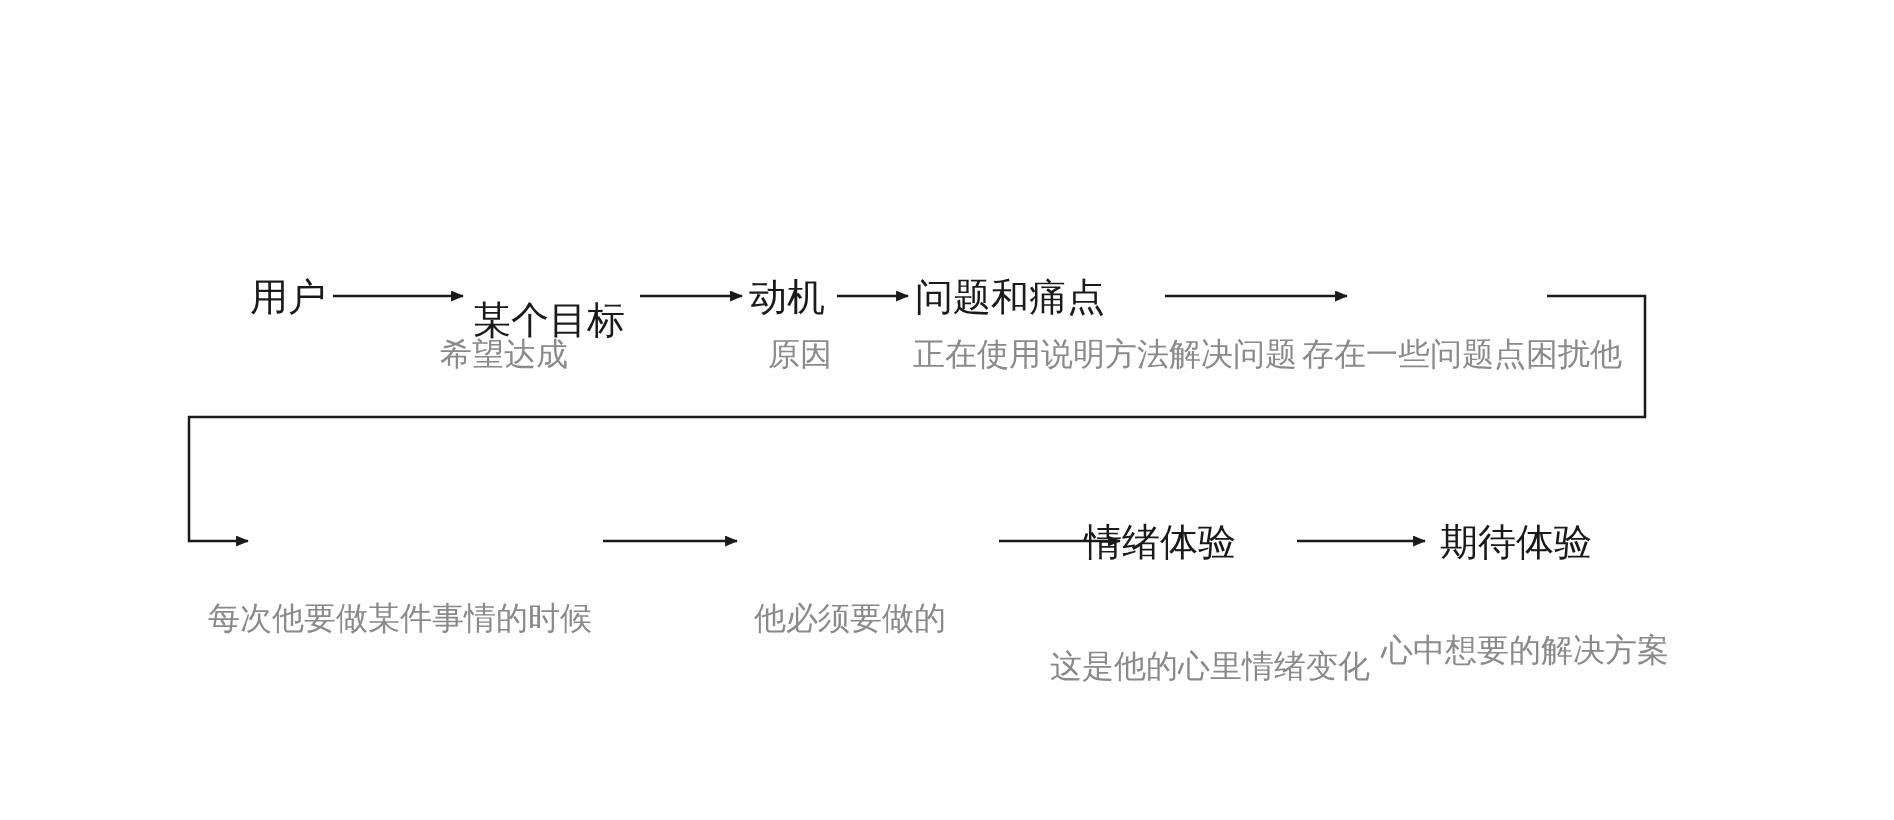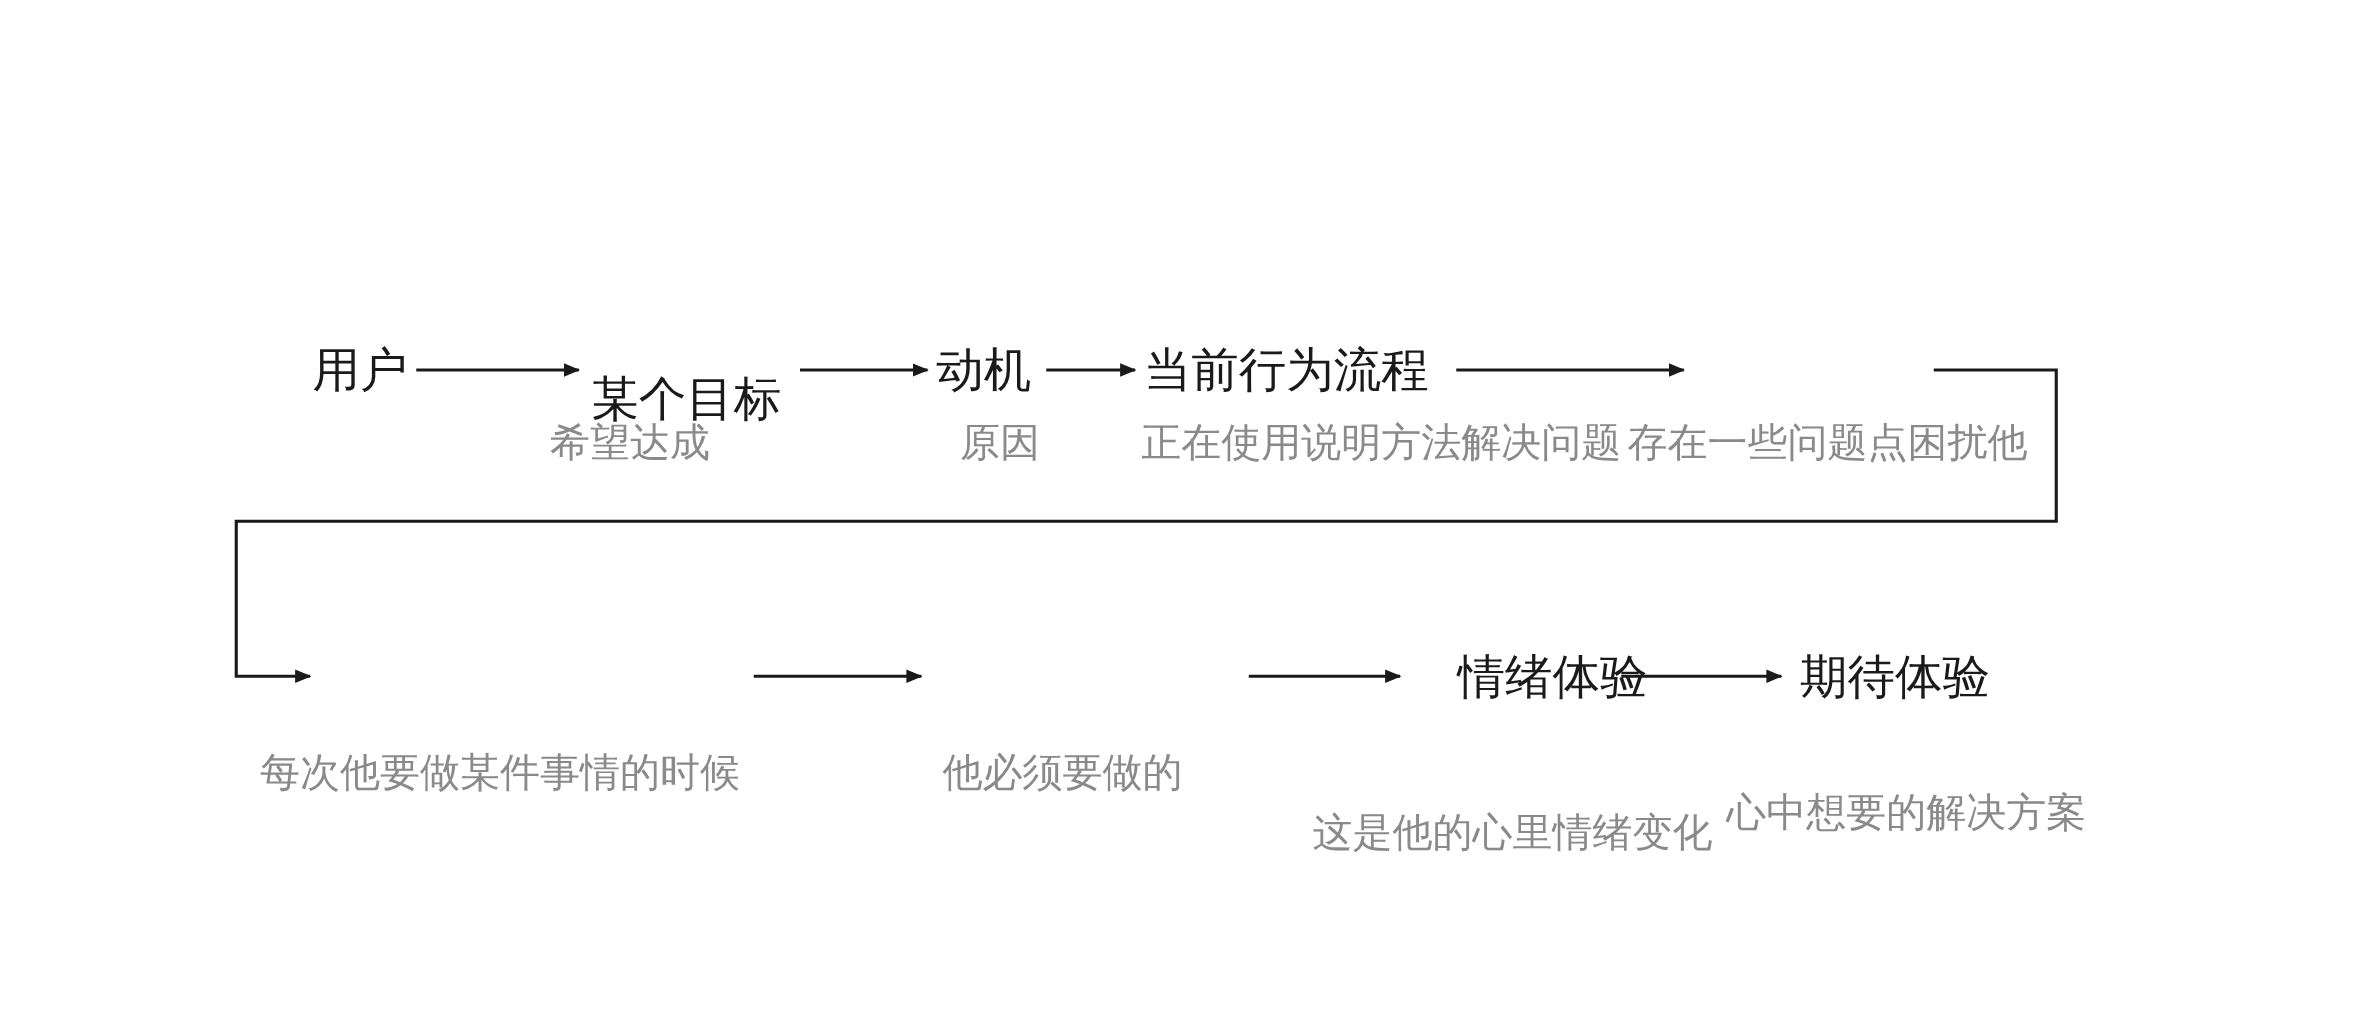--- a/index.html
+++ b/index.html
@@ -33,21 +33,21 @@
   #t-solution{left:915px;top:277px;}
   #t-pain{left:1355px;top:277px;}
   
   #s-goal{left:504px;top:340px;}
   #s-motivation{left:800px;top:340px;}
   #s-solution{left:1105px;top:340px;}
   #s-pain{left:1462px;top:340px;}
   
   #t-trigger{left:252px;top:522px;}
   #t-behavior{left:752px;top:522px;}
-  #t-emotion{left:1166px;top:522px;}
+  #t-emotion{left:1084px;top:522px;}
   #t-expect{left:1440px;top:522px;}
   
   #s-trigger{left:400px;top:604px;}
   #s-behavior{left:850px;top:604px;}
   #s-emotion{left:1210px;top:604px;margin-top:48px;}
   #s-expect{left:1525px;top:604px;margin-top:32px;}
 </style>
 </head>
 <body>
 
@@ -68,21 +68,21 @@
     <path class="edge" d="M1547,296 L1645,296 L1645,417 L189,417 L189,541 L248,541" marker-end="url(#ah)"></path>
 
     <line class="edge" x1="603" y1="541" x2="737" y2="541" marker-end="url(#ah)"></line>
     <line class="edge" x1="999" y1="541" x2="1120" y2="541" marker-end="url(#ah)"></line>
     <line class="edge" x1="1297" y1="541" x2="1425" y2="541" marker-end="url(#ah)"></line>
   </svg>
 
   <div class="node-title" id="t-user">用户</div>
   <div class="node-title" id="t-goal">某个目标</div>
   <div class="node-title" id="t-motivation">动机</div>
-  <div class="node-title" id="t-solution">当前行为流程</div>
+  <div class="node-title" id="t-solution">问题和痛点</div>
 
   <div class="node-subtitle" id="s-goal">希望达成</div>
   <div class="node-subtitle" id="s-motivation">原因</div>
   <div class="node-subtitle" id="s-pain">存在一些问题点困扰他</div>
   <div class="node-subtitle" id="s-solution">正在使用说明方法解决问题</div>
 
   <div class="node-title" id="t-emotion">情绪体验</div>
   <div class="node-title" id="t-expect">期待体验</div>
 
   <div class="node-subtitle" id="s-trigger">每次他要做某件事情的时候</div>

